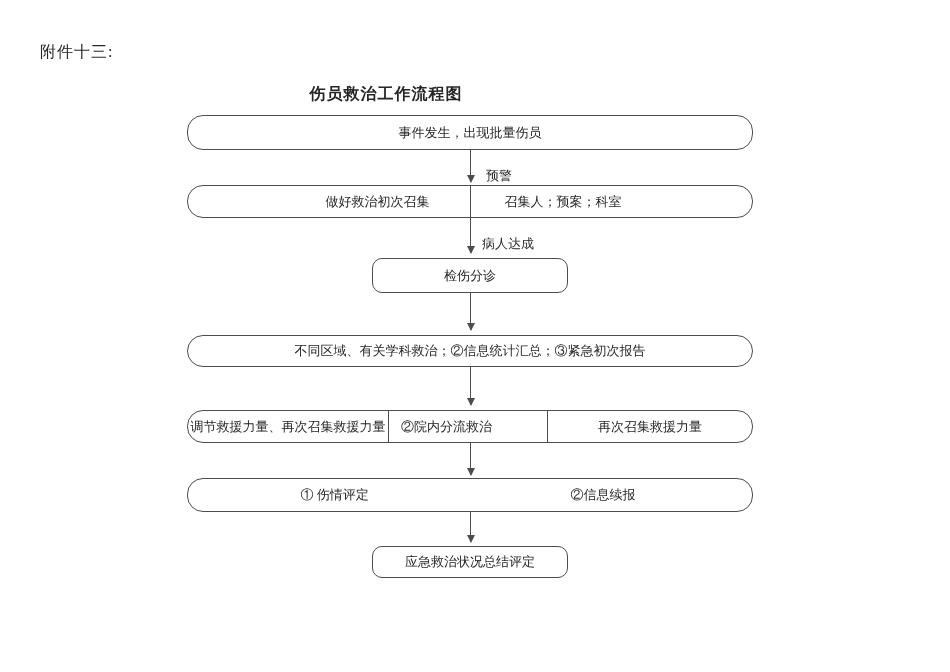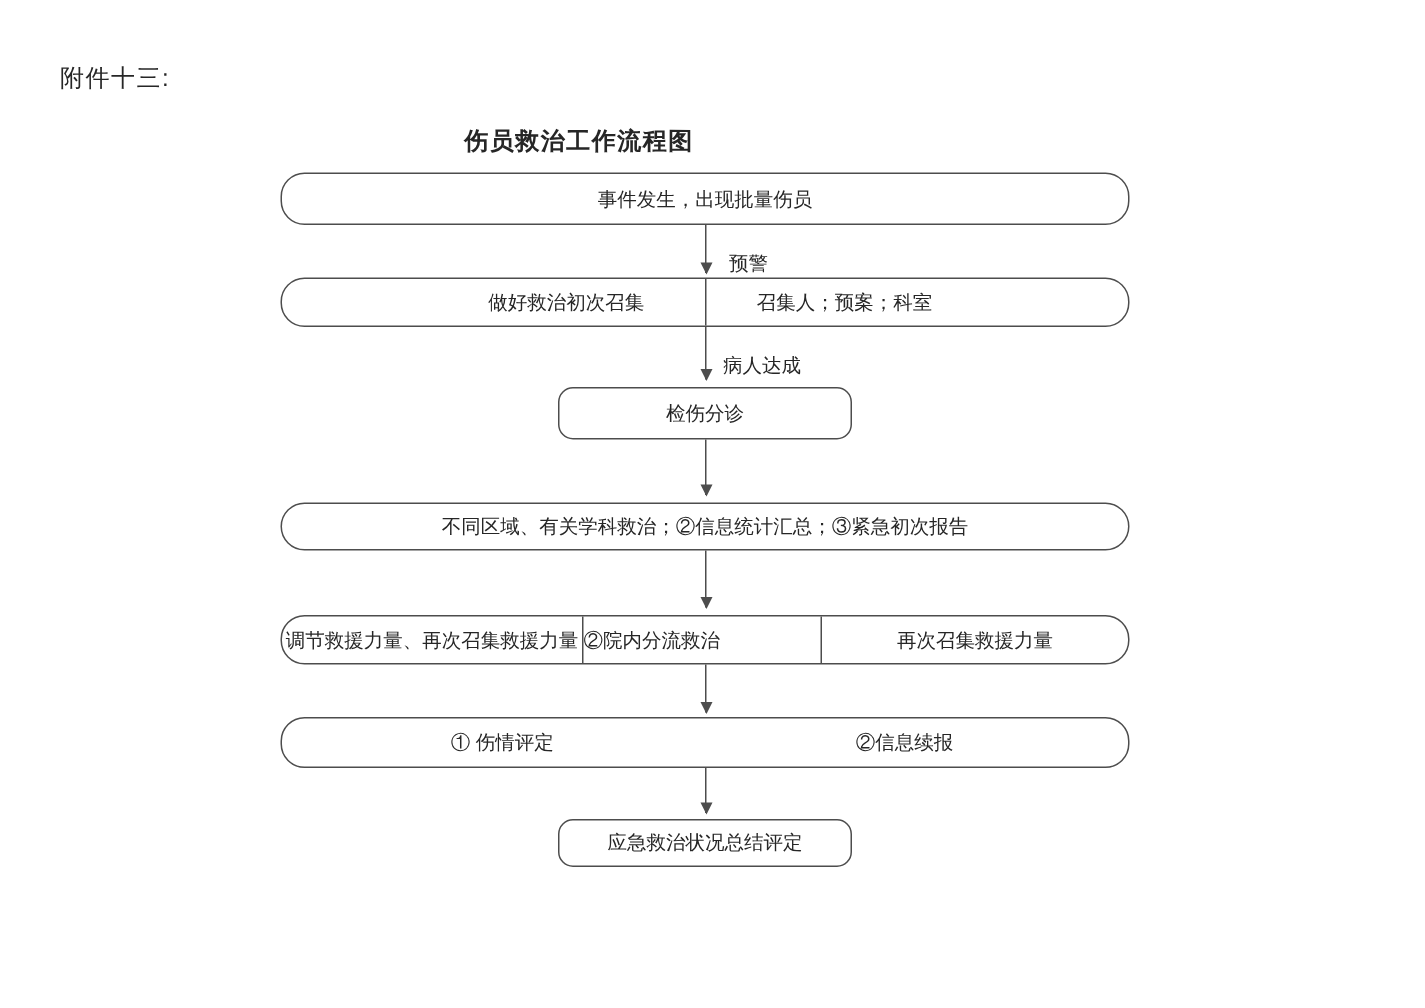--- a/index.html
+++ b/index.html
@@ -1,21 +1,21 @@
 <!DOCTYPE html>
 <html style="--line: #4d4d4d; --text: #262626; --background: #ffffff;"><head>
 <meta charset="utf-8">
 <style>
   * { margin:0; padding:0; box-sizing:border-box; }
   html, body { background:#ffffff; }
   .page {
     position:relative; width:772px; height:672px;
     background:var(--background, #ffffff);
     color:var(--text, #262626);
-    font-family:Liberation Sans, sans-serif;
+    font-family:Liberation Serif, serif;
     overflow:hidden;
   }
   .attachment {
     position:absolute; left:40px; top:42px;
     font-size:16px; letter-spacing:1px;
   }
   .chart-title {
     position:absolute; left:0; right:0; top:84px;
     text-align:center; font-size:16px; font-weight:700; letter-spacing:1px;
   }
@@ -41,21 +41,21 @@
   #box2 { top:185px; height:33px; }
   #box3 { top:258px; height:35px; }
   #box4 { top:335px; height:32px; }
   #box5 { top:410px; height:33px; }
   #box6 { top:478px; height:34px;flex-direction:column; }
   #box7 { top:546px; height:32px; }
 
   #box2 .c1 { width:185px;text-align:center; }
   #box2 .c2 { width:185px; }
   #box5 .c1 { width:200px; }
-  #box5 .c2 { width:159px; }
+  #box5 .c2 { width:159px; padding-left:12px; }
   #box6 .c1 { width:359px; }
 
   .arrow {
     position:absolute; left:470px; width:1px;
     background:var(--line, #4d4d4d);
   }
   .arrow::after {
     content:""; position:absolute; bottom:-1px; left:-3.5px;
     width:0; height:0;
     border-left:4px solid transparent;

